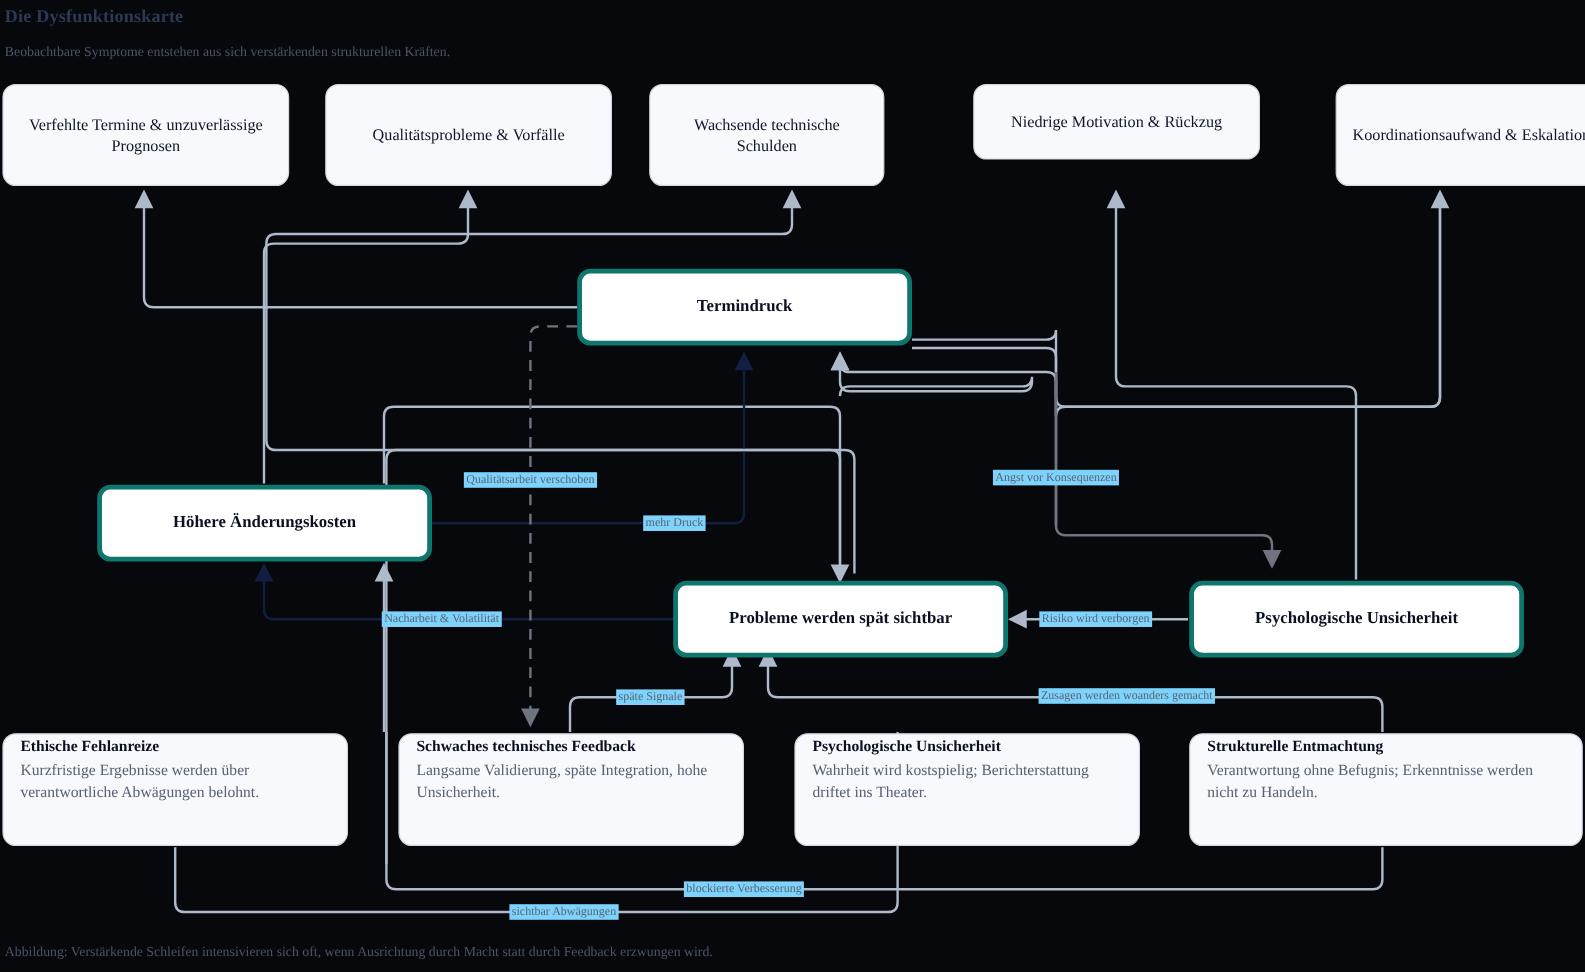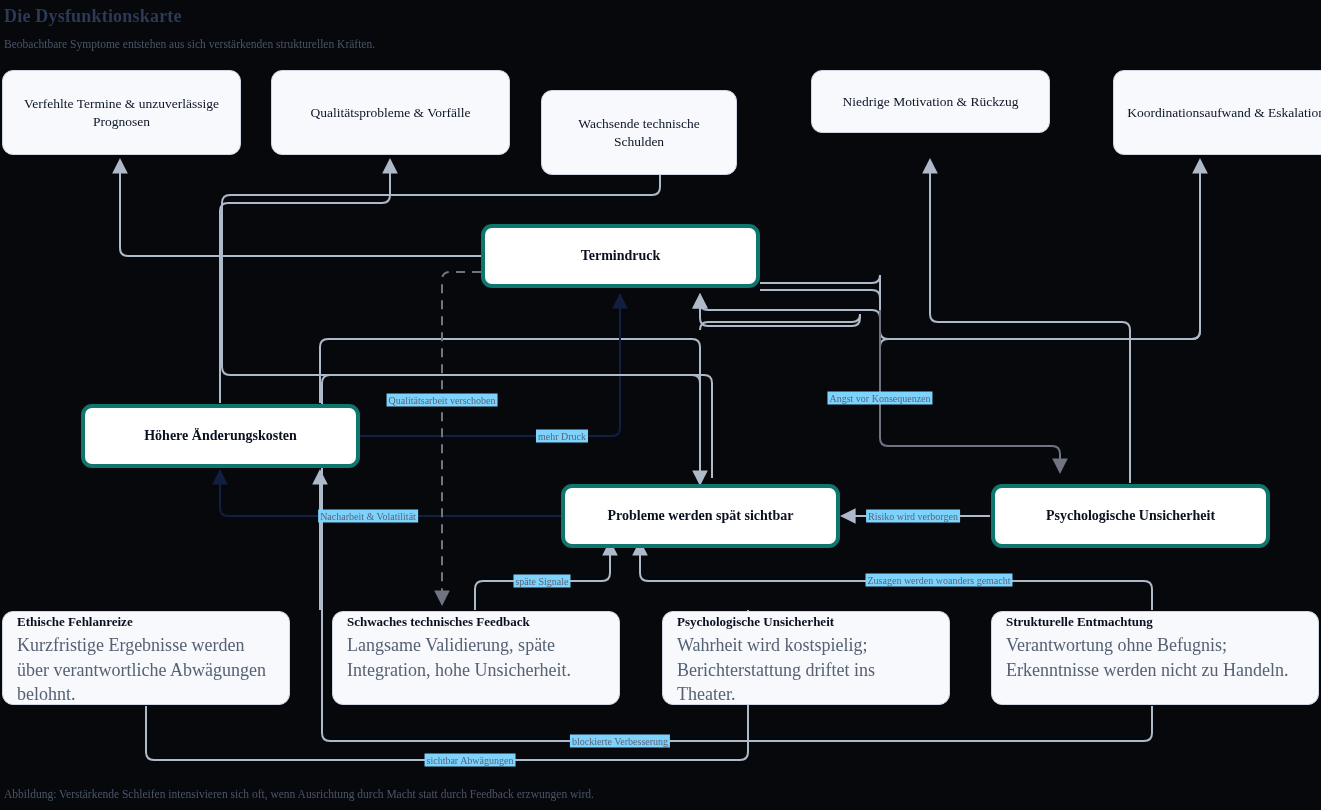--- a/index.html
+++ b/index.html
@@ -7,21 +7,21 @@
     width:1321px;height:810px;overflow:hidden;
     background:#07080c;
     font-family:"Liberation Serif","DejaVu Serif",serif;
     position:relative;
   }
   #stage{position:absolute;left:0;top:0;width:1321px;height:810px;}
 
   
   .title{
     position:absolute;left:4px;top:6px;
-    font-size:18px;font-weight:bold;color:#2c3a55;
+    font-size:15px;font-weight:bold;color:#2c3a55;
     letter-spacing:.2px;white-space:nowrap;
   }
   .subtitle{
     position:absolute;left:4px;top:38px;
     font-size:11.5px;color:#4a5straight;
     color:#4a5568;white-space:nowrap;
   }
   .caption{
     position:absolute;left:4px;top:788px;
     font-size:11.5px;color:#4a5568;white-space:nowrap;
@@ -45,21 +45,21 @@
   .dyn{
     background:#ffffff;border:4px solid #0f766e;border-radius:11px;
     display:flex;align-items:center;justify-content:center;text-align:center;
     color:#0a1020;font-size:14px;font-weight:bold;padding:6px 12px;
   }
   .root{
     background:#f7f9fc;border:1px solid #cfd7e4;border-radius:11px;
     padding:2px 14px;color:#0d1526;
   }
   .root .rt{font-size:13px;font-weight:bold;color:#0a1020;line-height:1.3;}
-  .root .rd{font-size:18px;color:#566173;line-height:1.37;margin-top:2px;}
+  .root .rd{font-size:13px;color:#566173;line-height:1.37;margin-top:2px;}
 
   
   .elab{
     position:absolute;background:#7dd3fc;color:#5a6478;
     font-size:10px;line-height:1.1;padding:1px 2px;white-space:nowrap;
     transform:translate(-50%,-50%);
   }
 </style>
 </head>
 <body>
@@ -120,21 +120,21 @@
 
     <path class="e-l" d="M146,706 V752 q0,8 8,8 H740 q8,0 8,-8 V610"></path>
   </svg>
 
   <div class="node symptom" style="left:2px;top:70px;width:239px;height:85px;">
     <span>Verfehlte Termine &amp; unzuverlässige Prognosen</span>
   </div>
   <div class="node symptom" style="left:271px;top:70px;width:239px;height:85px;">
     <span>Qualitätsprobleme &amp; Vorfälle</span>
   </div>
-  <div class="node symptom" style="left:541px;top:70px;width:196px;height:85px;margin-top:20px;">
+  <div class="node symptom" style="left:541px;top:70px;width:196px;height:85px;">
     <span>Wachsende technische Schulden</span>
   </div>
   <div class="node symptom" style="left:811px;top:70px;width:239px;height:63px;">
     <span>Niedrige Motivation &amp; Rückzug</span>
   </div>
   <div class="node symptom" style="left:1081px;top:70px;width:239px;height:85px;margin-left:32px;">
     <span>Koordinationsaufwand &amp; Eskalationen</span>
   </div>
 
   <div class="node dyn" style="left:481px;top:224px;width:279px;height:64px;">

